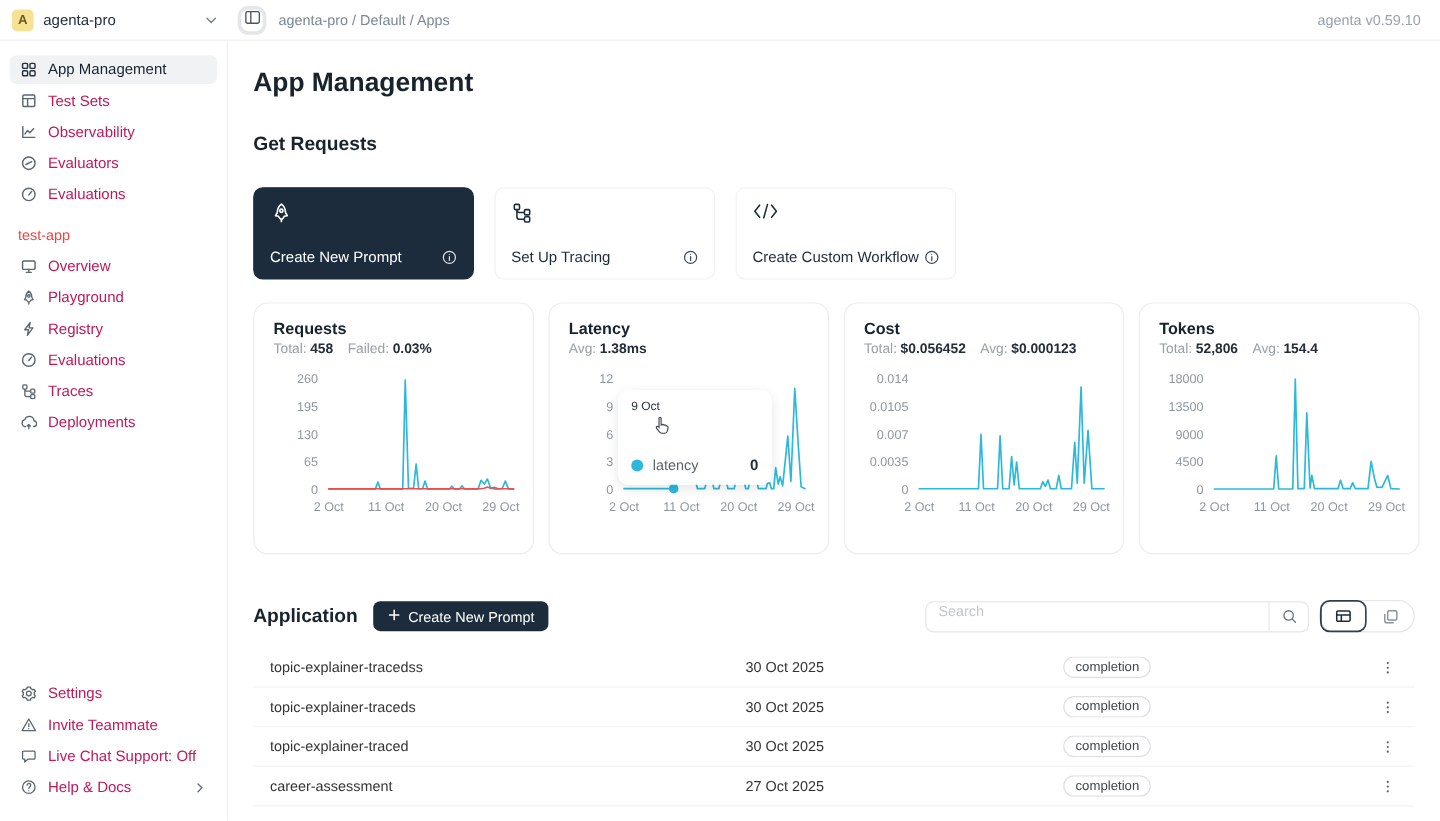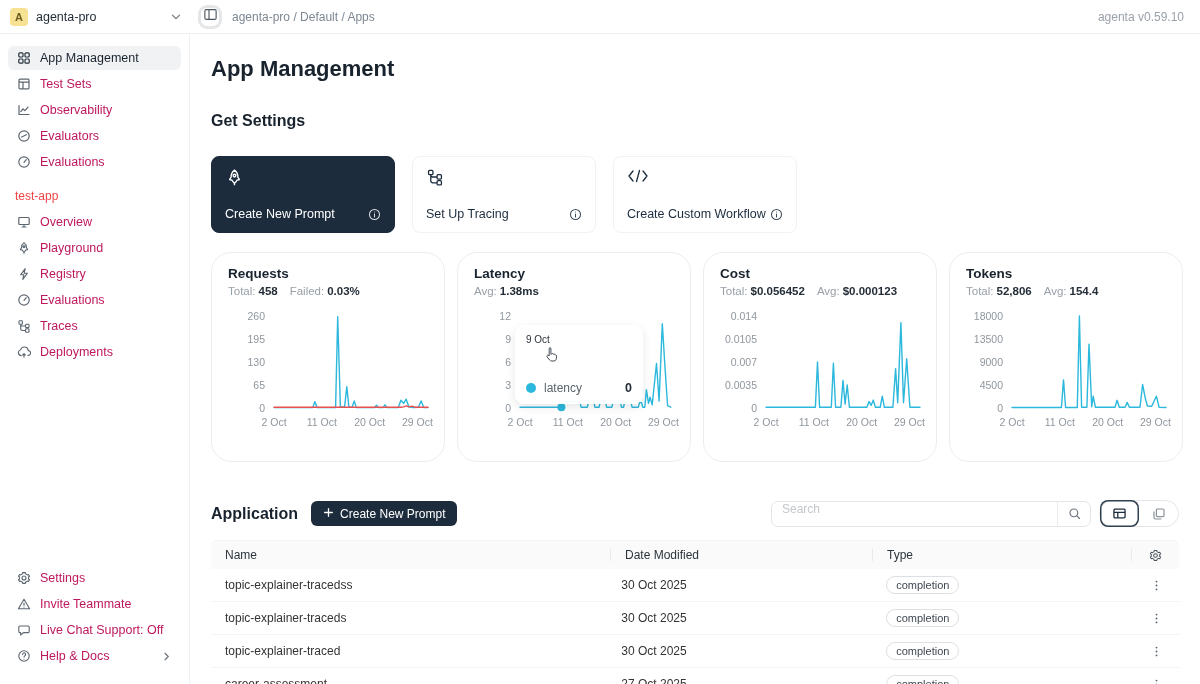--- a/index.html
+++ b/index.html
@@ -41,21 +41,21 @@
   .gs-card { width:184px; height:77px; border-radius:8px; padding:11px 13px; background:#fff;
              border:1px solid #f1f2f3; display:flex; flex-direction:column; justify-content:space-between;
              color:#1c2c3d; cursor:pointer; }
   .gs-card.dark { background:#1c2c3d; border-color:#1c2c3d; color:#fff; }
   .gs-top { display:flex; }
   .gs-bottom { display:flex; align-items:center; justify-content:space-between; font-size:12.5px; font-weight:500; }
   .gs-info { display:flex; color:inherit; opacity:.85; }
 
   
   .metrics-row { display:flex; gap:12px; margin-top:19px; }
-  .metric-card { width:234px; height:210px; border:1px solid #ebedee; border-radius:20px;
+  .metric-card { width:234px; height:210px; border:1px solid #ebedee; border-radius:12px;
                  padding:13px 16px; position:relative; background:#fff; }
   .metric-title { font-size:13.5px; font-weight:700; color:#18232e; }
   .metric-stats { font-size:11.5px; margin-top:4px; display:flex; gap:12px; }
   .stat-label { color:#98a0a8; }
   .stat-value { color:#242e38; font-weight:700; margin-left:3px; }
   .chart { width:206px; height:126px; margin-top:9px; display:block; }
   .chart text { font-family:"Liberation Sans",sans-serif; }
   .tick { font-size:10.5px; fill:#8f979e; }
 
   
@@ -279,21 +279,21 @@
               <path d="M4.4 2.5L7.9 6 4.4 9.5"></path>
             </svg>
           </span>
       </div>
     </div>
   </div>
 
   <div class="main">
     <h1 class="page-title">App Management</h1>
 
-    <h2 class="section-heading">Get Settings</h2>
+    <h2 class="section-heading">Get Requests</h2>
     <div class="gs-row">
       <div class="gs-card dark">
         <div class="gs-top">
             <span><svg width="19" height="19" viewBox="0 0 14 14" fill="none" stroke="currentColor" stroke-width="1" stroke-linejoin="round">
                 <path d="M7 1.6c1.7 1.2 2.5 3 2.5 5.1l1.1 1.9-1.8.4c-.4.9-1 1.6-1.8 2.1-.8-.5-1.4-1.2-1.8-2.1l-1.8-.4 1.1-1.9C4.5 4.6 5.3 2.8 7 1.6z"></path>
                 <circle cx="7" cy="5.6" r="1"></circle>
                 <path d="M7 11.1v1.6"></path>
               </svg></span>
           </div>
         <div class="gs-bottom">
@@ -466,31 +466,20 @@
               <svg width="14" height="14" viewBox="0 0 14 14" fill="none" stroke="currentColor" stroke-width="1.2">
                 <rect x="4.4" y="2" width="7.6" height="7.6" rx="1"></rect>
                 <path d="M2 4.6v5.6A1.8 1.8 0 003.8 12h5.6"></path>
               </svg>
             </span>
         </div>
       </div>
     </div>
 
     <div class="table">
-      <div class="thead">
-        <div class="th col-name">Name</div>
-        <div class="th col-date">Date Modified</div>
-        <div class="th col-type">Type</div>
-        <div class="th col-actions icon-btn">
-            <svg width="13" height="13" viewBox="0 0 14 14" fill="none" stroke="currentColor" stroke-width="1.1" stroke-linejoin="round">
-              <circle cx="7" cy="7" r="2"></circle>
-              <path d="M11.6 7c0-.34-.03-.67-.1-1l1-.8-1-1.7-1.2.4a4.6 4.6 0 00-1.7-1L8.4 1.6H5.6l-.2 1.3a4.6 4.6 0 00-1.7 1l-1.2-.4-1 1.7 1 .8a4.6 4.6 0 000 2l-1 .8 1 1.7 1.2-.4a4.6 4.6 0 001.7 1l.2 1.3h2.8l.2-1.3a4.6 4.6 0 001.7-1l1.2.4 1-1.7-1-.8c.07-.33.1-.66.1-1z"></path>
-            </svg>
-          </div>
-      </div>
 
       <div class="trow">
         <div class="td col-name">topic-explainer-tracedss</div>
         <div class="td col-date">30 Oct 2025</div>
         <div class="td col-type"><span class="badge">completion</span></div>
         <div class="col-actions icon-btn kebab">
             <svg width="13" height="13" viewBox="0 0 14 14" fill="currentColor">
               <circle cx="7" cy="2.8" r="1"></circle>
               <circle cx="7" cy="7" r="1"></circle>
               <circle cx="7" cy="11.2" r="1"></circle>

